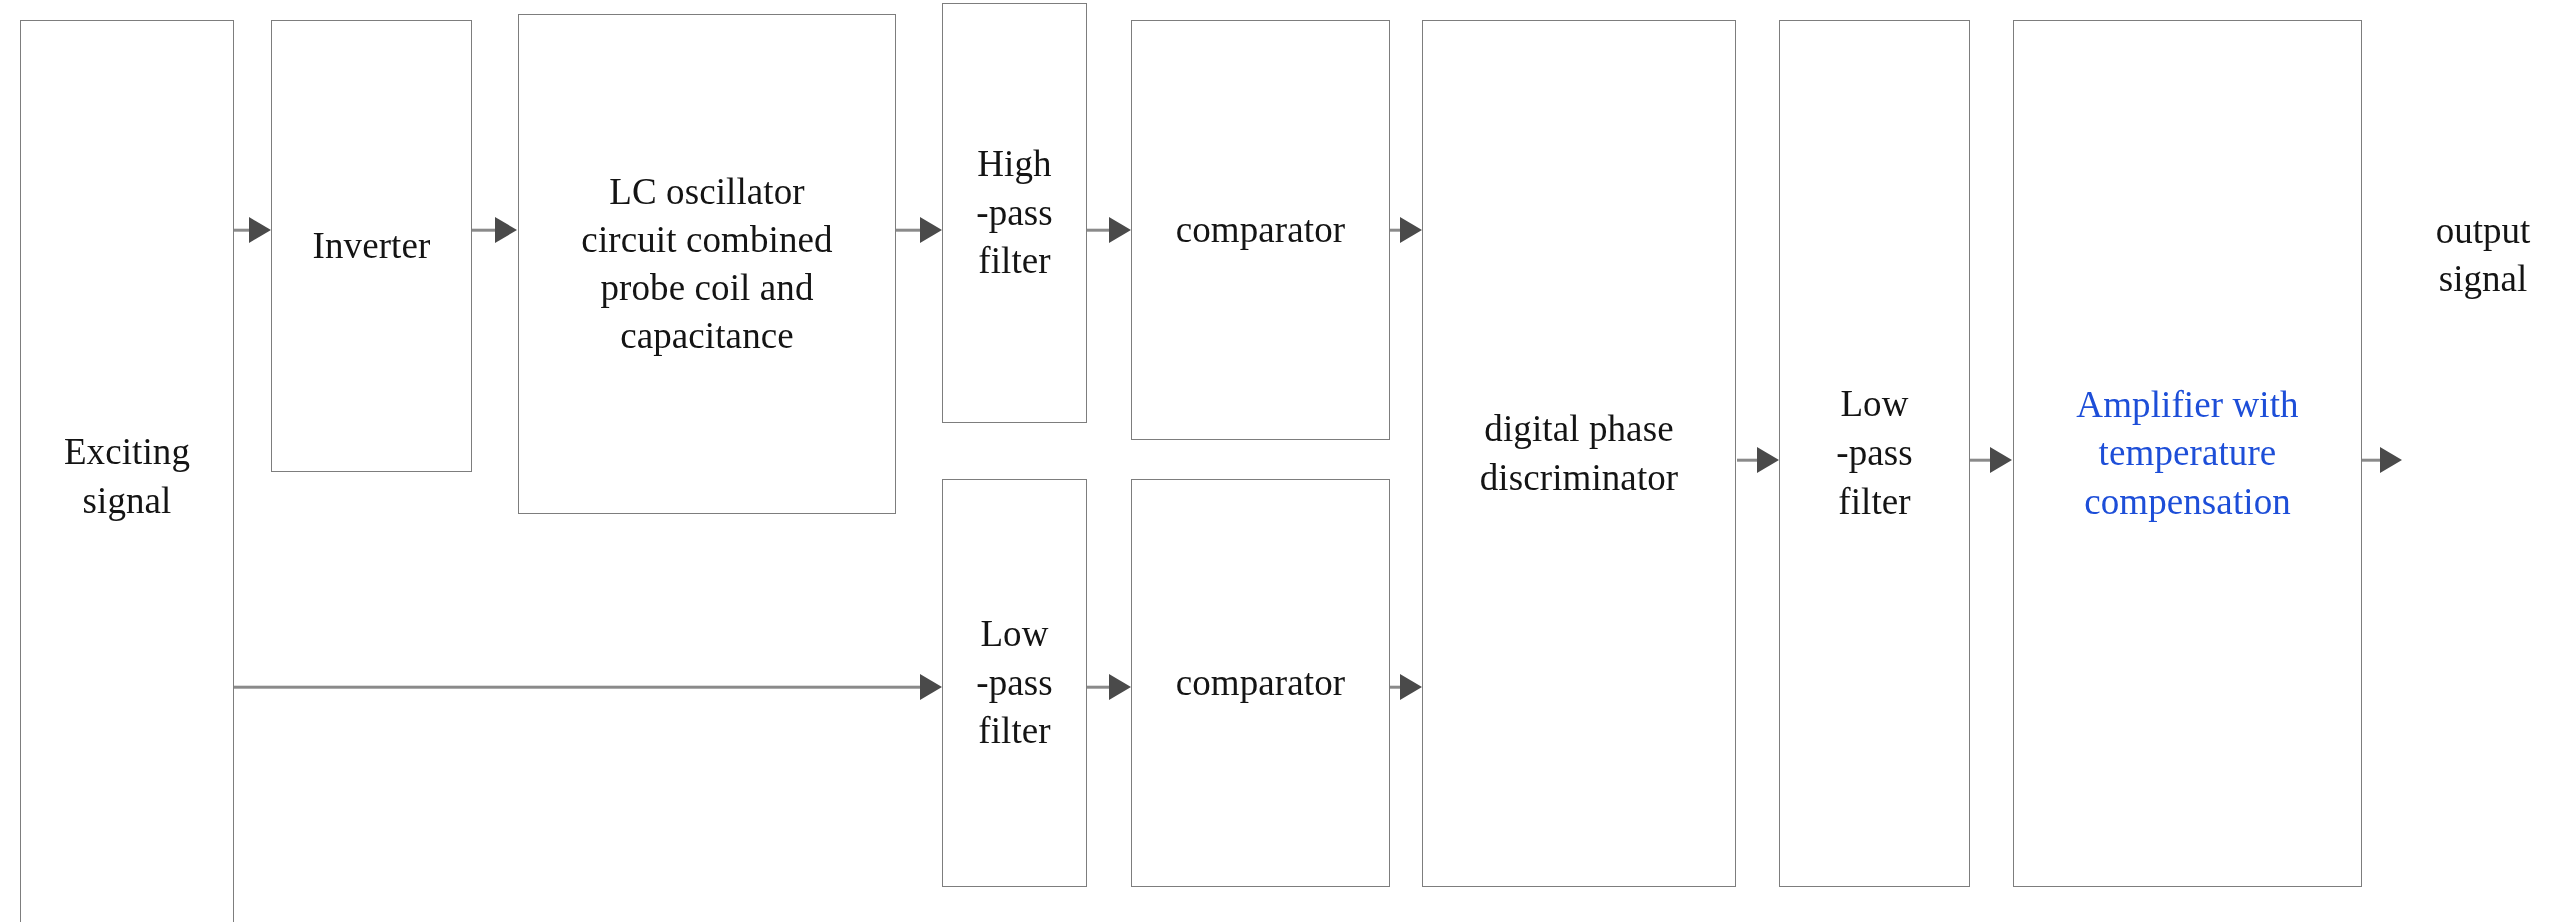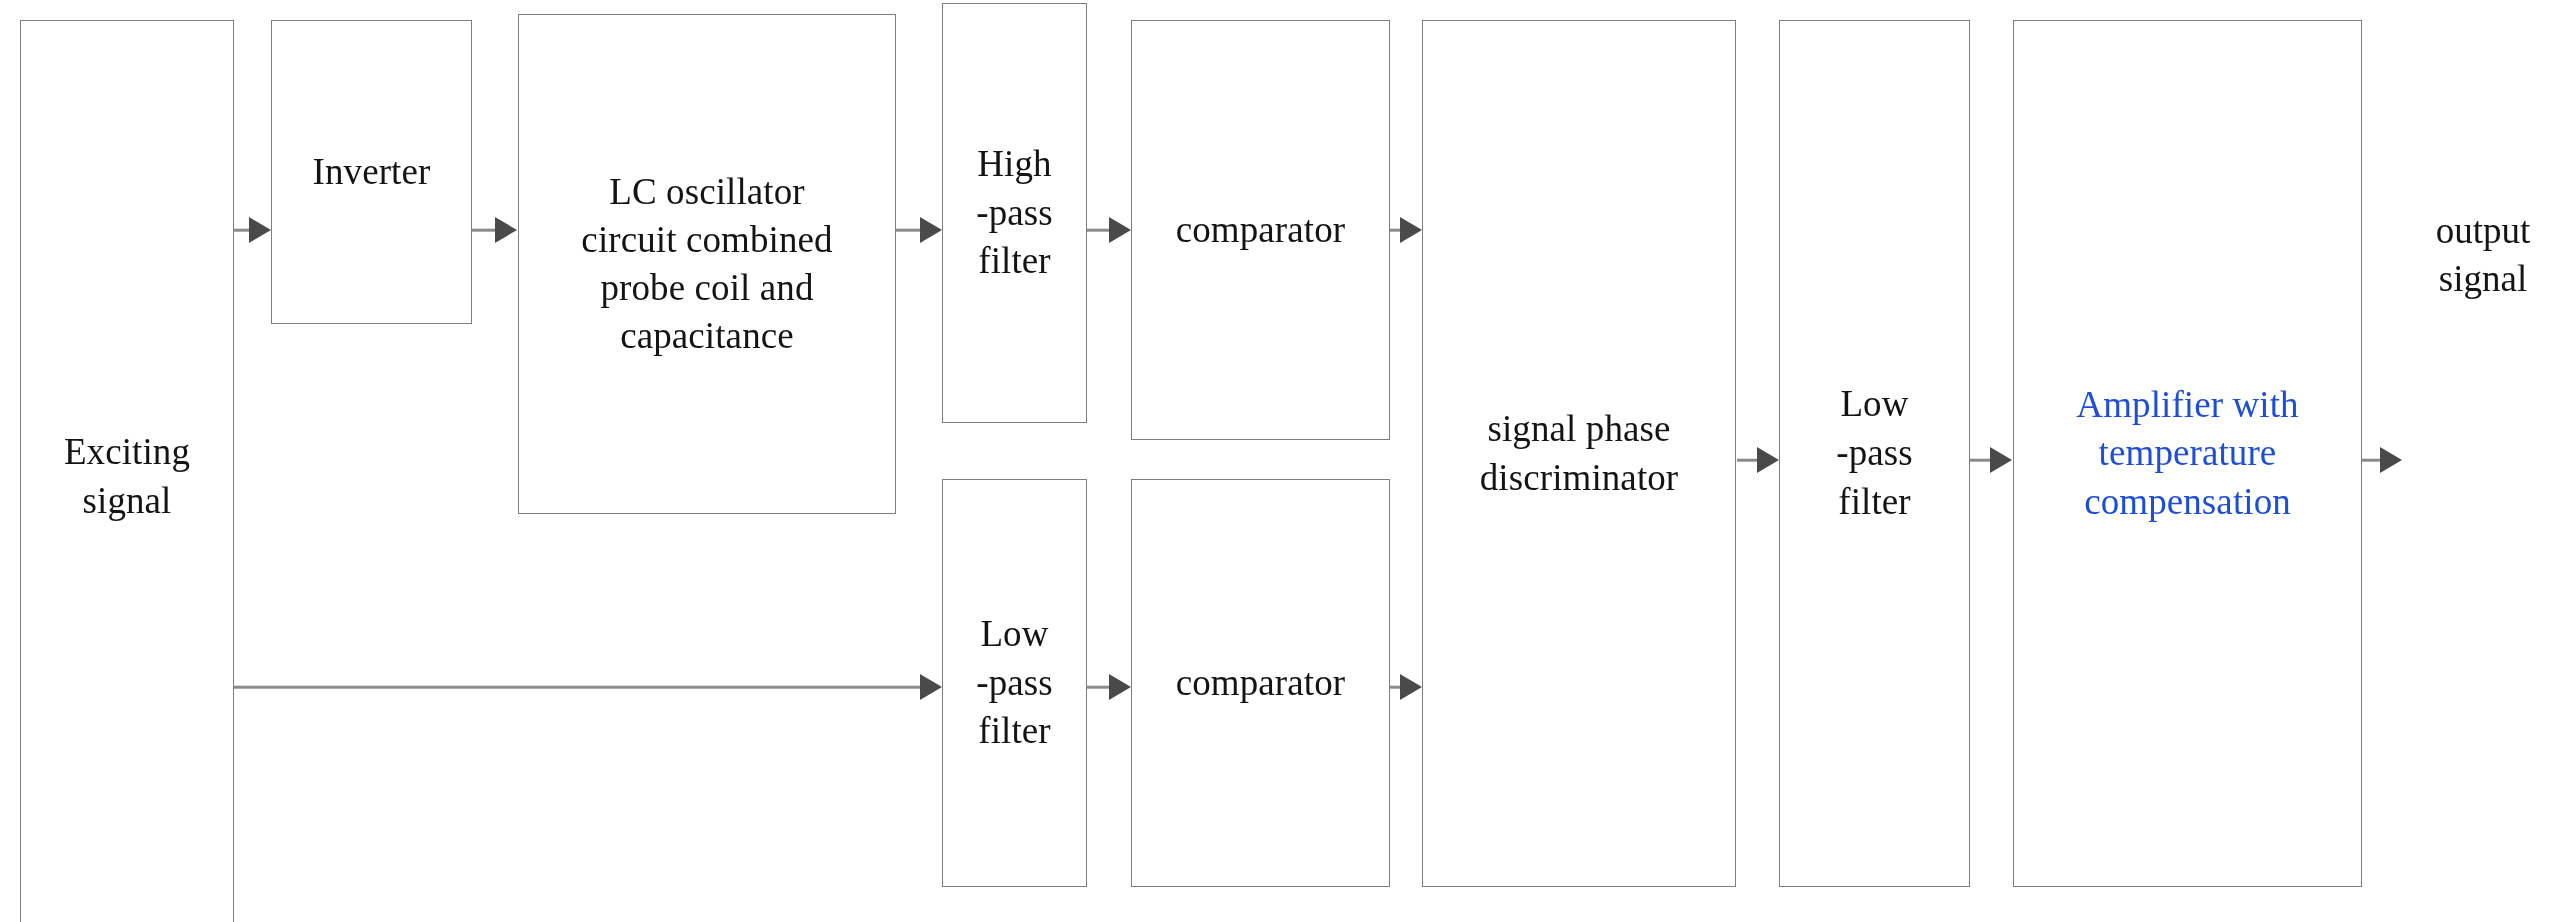--- a/index.html
+++ b/index.html
@@ -119,21 +119,21 @@
       <div class="head" style="left: 20.4px; border-left-color: rgb(74, 74, 74);"></div>
     </div>
     <div class="conn" style="left: 2362px; top: 460px; width: 41px;">
       <div class="shaft" style="width: 21px; background: rgb(138, 138, 138);"></div>
       <div class="head" style="left: 18.4px; border-left-color: rgb(74, 74, 74);"></div>
     </div>
     <div class="block" style="left: 20px; top: 20px; width: 214px; height: 913px; border-color: rgb(125, 125, 125);">
       <span class="block-label" style="color: rgb(20, 20, 20);">Exciting
 signal</span>
     </div>
-    <div class="block narrow" style="left: 271px; top: 20px; width: 201px; height: 304px; border-color: rgb(125, 125, 125);">
+    <div class="block narrow" style="left: 271px; top: 20px; width: 201px; height: 452px; border-color: rgb(125, 125, 125);">
       <span class="block-label" style="color: rgb(20, 20, 20);">Inverter</span>
     </div>
     <div class="block" style="left: 518px; top: 14px; width: 378px; height: 500px; border-color: rgb(125, 125, 125);">
       <span class="block-label" style="color: rgb(20, 20, 20);">LC oscillator
 circuit combined
 probe coil and
 capacitance</span>
     </div>
     <div class="block narrow" style="left: 942px; top: 3px; width: 145px; height: 420px; border-color: rgb(125, 125, 125);">
       <span class="block-label" style="color: rgb(20, 20, 20);">High
@@ -145,21 +145,21 @@
     </div>
     <div class="block narrow" style="left: 942px; top: 479px; width: 145px; height: 408px; border-color: rgb(125, 125, 125);">
       <span class="block-label" style="color: rgb(20, 20, 20);">Low
 -pass
 filter</span>
     </div>
     <div class="block" style="left: 1131px; top: 479px; width: 259px; height: 408px; border-color: rgb(125, 125, 125);">
       <span class="block-label" style="color: rgb(20, 20, 20);">comparator</span>
     </div>
     <div class="block" style="left: 1422px; top: 20px; width: 314px; height: 867px; border-color: rgb(125, 125, 125);">
-      <span class="block-label" style="color: rgb(20, 20, 20);">signal phase
+      <span class="block-label" style="color: rgb(20, 20, 20);">digital phase
 discriminator</span>
     </div>
     <div class="block narrow" style="left: 1779px; top: 20px; width: 191px; height: 867px; border-color: rgb(125, 125, 125);">
       <span class="block-label" style="color: rgb(20, 20, 20);">Low
 -pass
 filter</span>
     </div>
     <div class="block" style="left: 2013px; top: 20px; width: 349px; height: 867px; border-color: rgb(125, 125, 125);">
       <span class="block-label" style="color: #1d4ed8;">Amplifier with
 temperature

